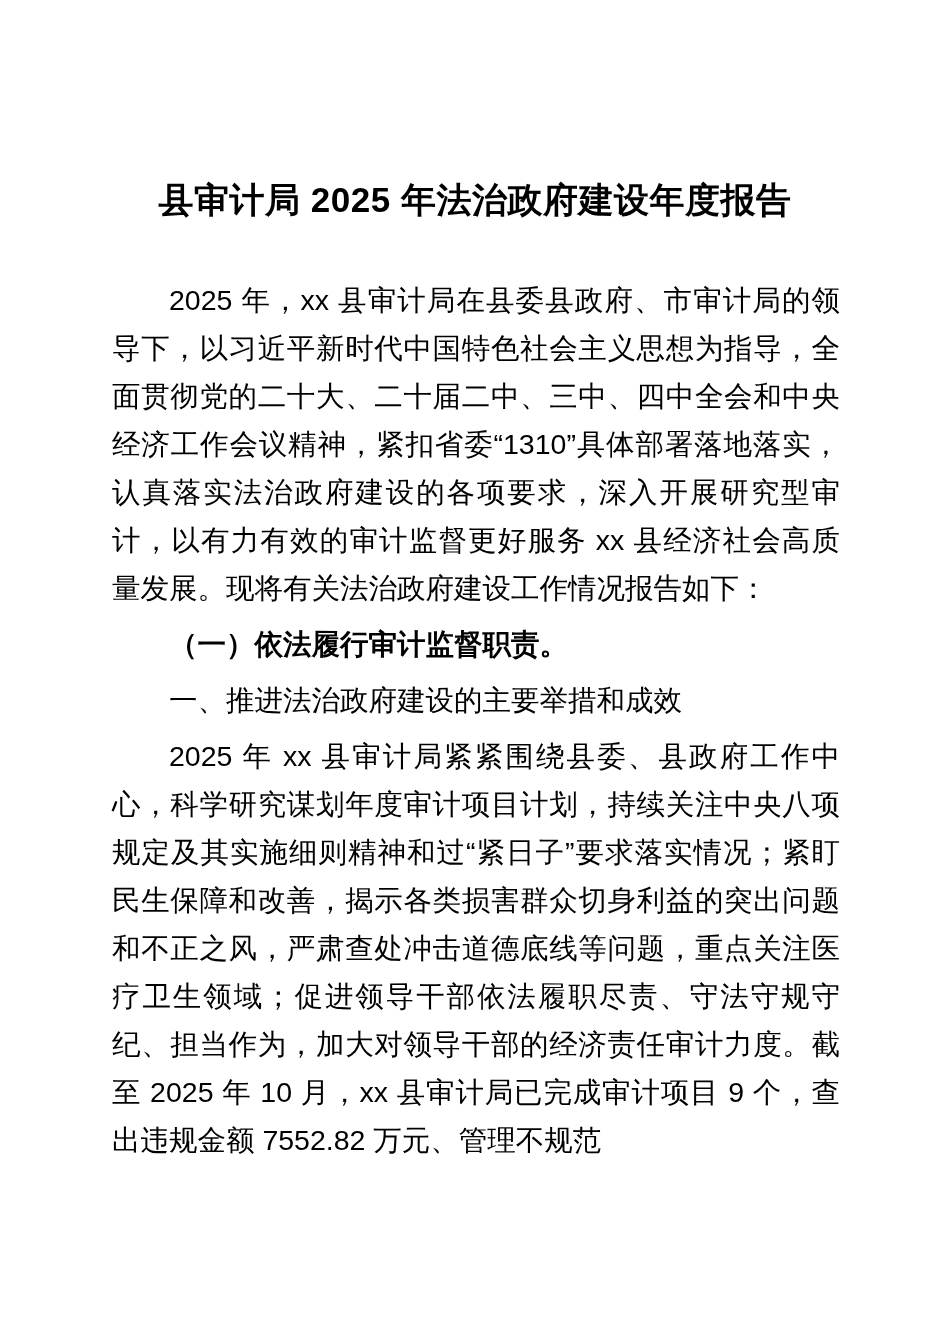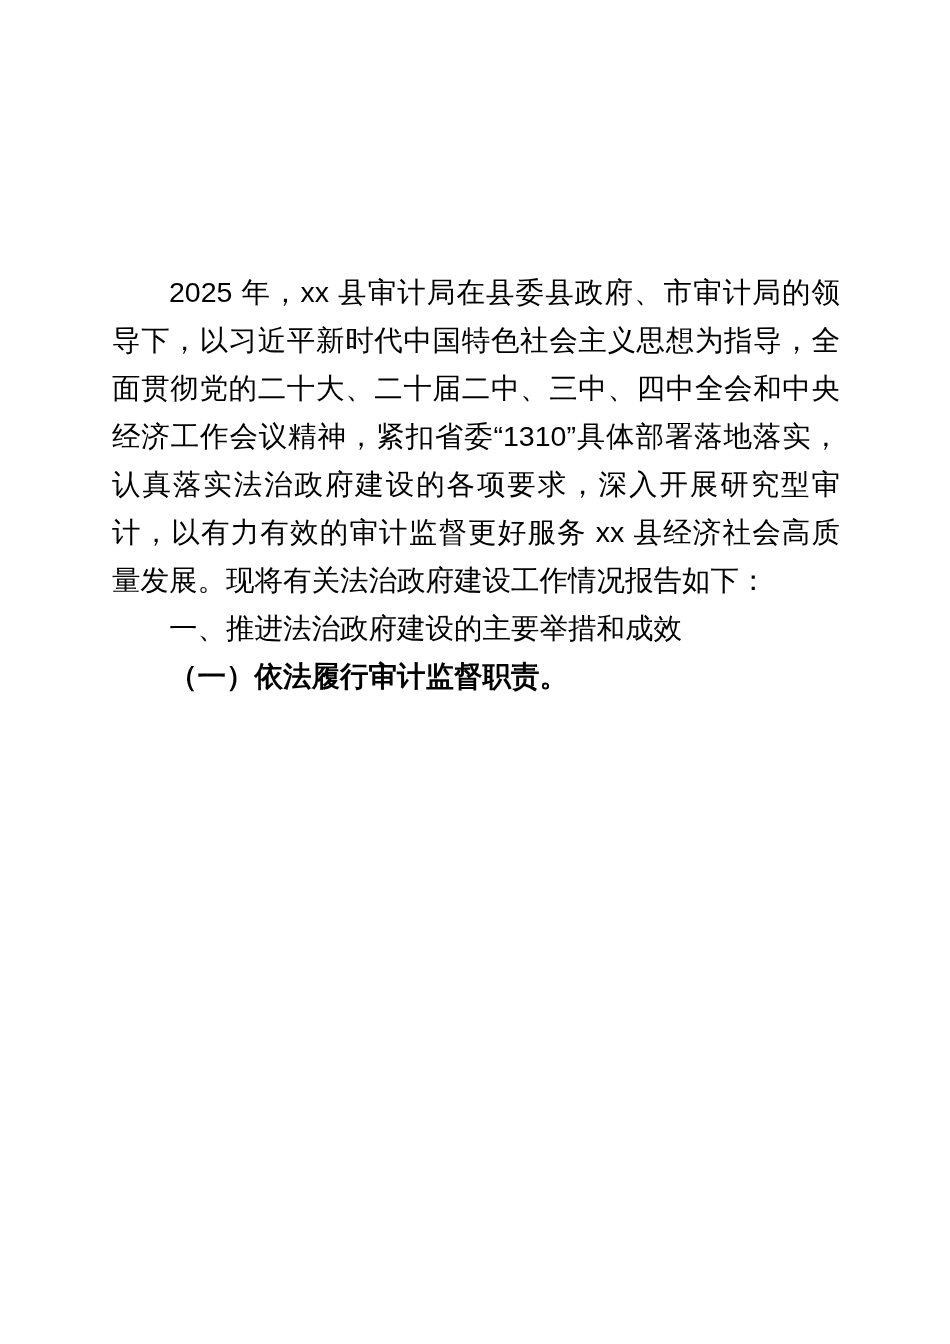--- a/index.html
+++ b/index.html
@@ -42,36 +42,39 @@
     line-height: 48px;
     text-align: justify;
     text-justify: inter-ideograph;
     text-align-last: left;
     margin: 0;
     letter-spacing: 0px;
     word-break: break-all;
   }
   .indent {
     text-indent: 2em;
+    margin-top: 8px;
   }
   .bold {
     font-weight: bold;
   }
 </style>
 </head>
 <body>
 
 <div class="page">
 
+  <div class="doc-title">县审计局 2025 年法治政府建设年度报告</div>
 
   <div class="body-block">
 
     <p class="para indent">2025 年，xx 县审计局在县委县政府、市审计局的领导下，以习近平新时代中国特色社会主义思想为指导，全面贯彻党的二十大、二十届二中、三中、四中全会和中央经济工作会议精神，紧扣省委“1310”具体部署落地落实，认真落实法治政府建设的各项要求，深入开展研究型审计，以有力有效的审计监督更好服务 xx 县经济社会高质量发展。现将有关法治政府建设工作情况报告如下：</p>
 
+    <p class="para indent bold">（一）依法履行审计监督职责。</p>
+
     <p class="para indent">一、推进法治政府建设的主要举措和成效</p>
 
-    <p class="para indent bold">（一）依法履行审计监督职责。</p>
 
-
+    <p class="para indent">2025 年 xx 县审计局紧紧围绕县委、县政府工作中心，科学研究谋划年度审计项目计划，持续关注中央八项规定及其实施细则精神和过“紧日子”要求落实情况；紧盯民生保障和改善，揭示各类损害群众切身利益的突出问题和不正之风，严肃查处冲击道德底线等问题，重点关注医疗卫生领域；促进领导干部依法履职尽责、守法守规守纪、担当作为，加大对领导干部的经济责任审计力度。截至 2025 年 10 月，xx 县审计局已完成审计项目 9 个，查出违规金额 7552.82 万元、管理不规范</p>
 
   </div>
 
 </div>
 
 </body></html>

